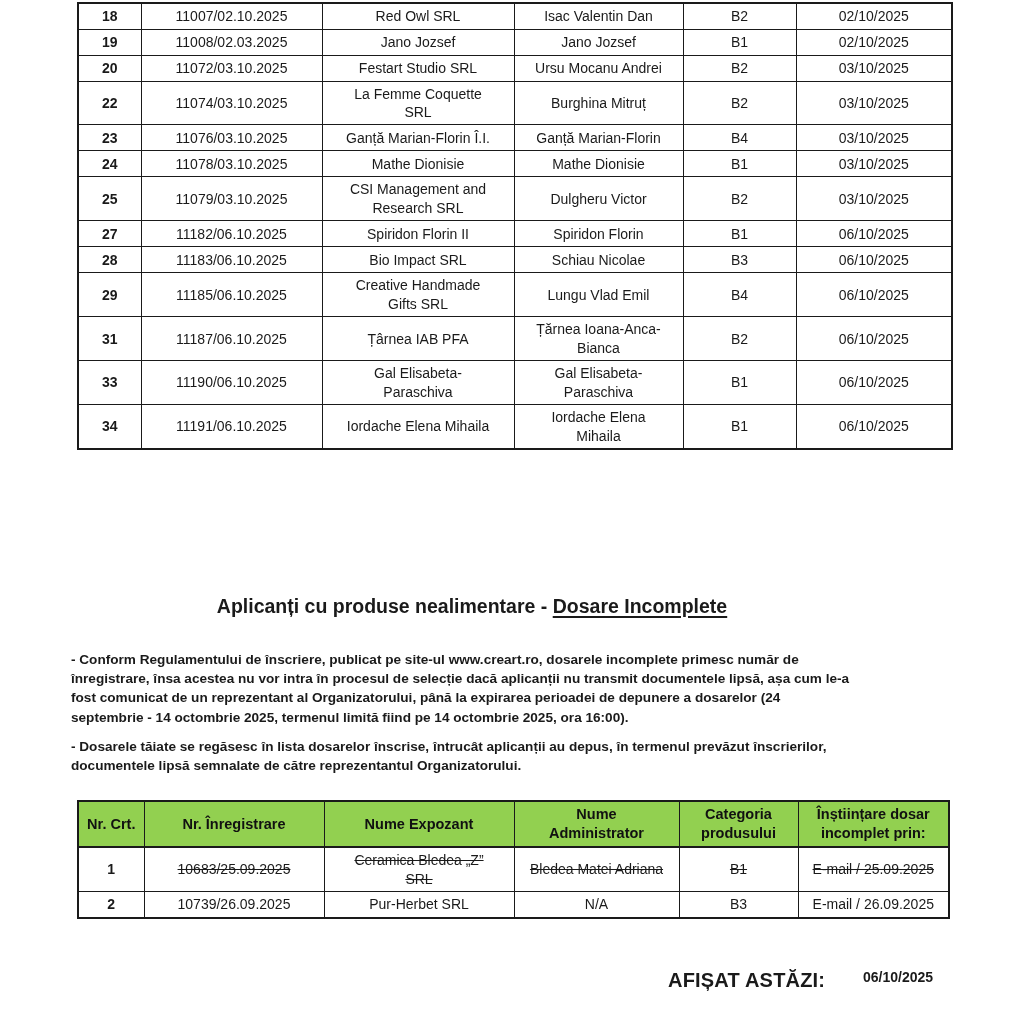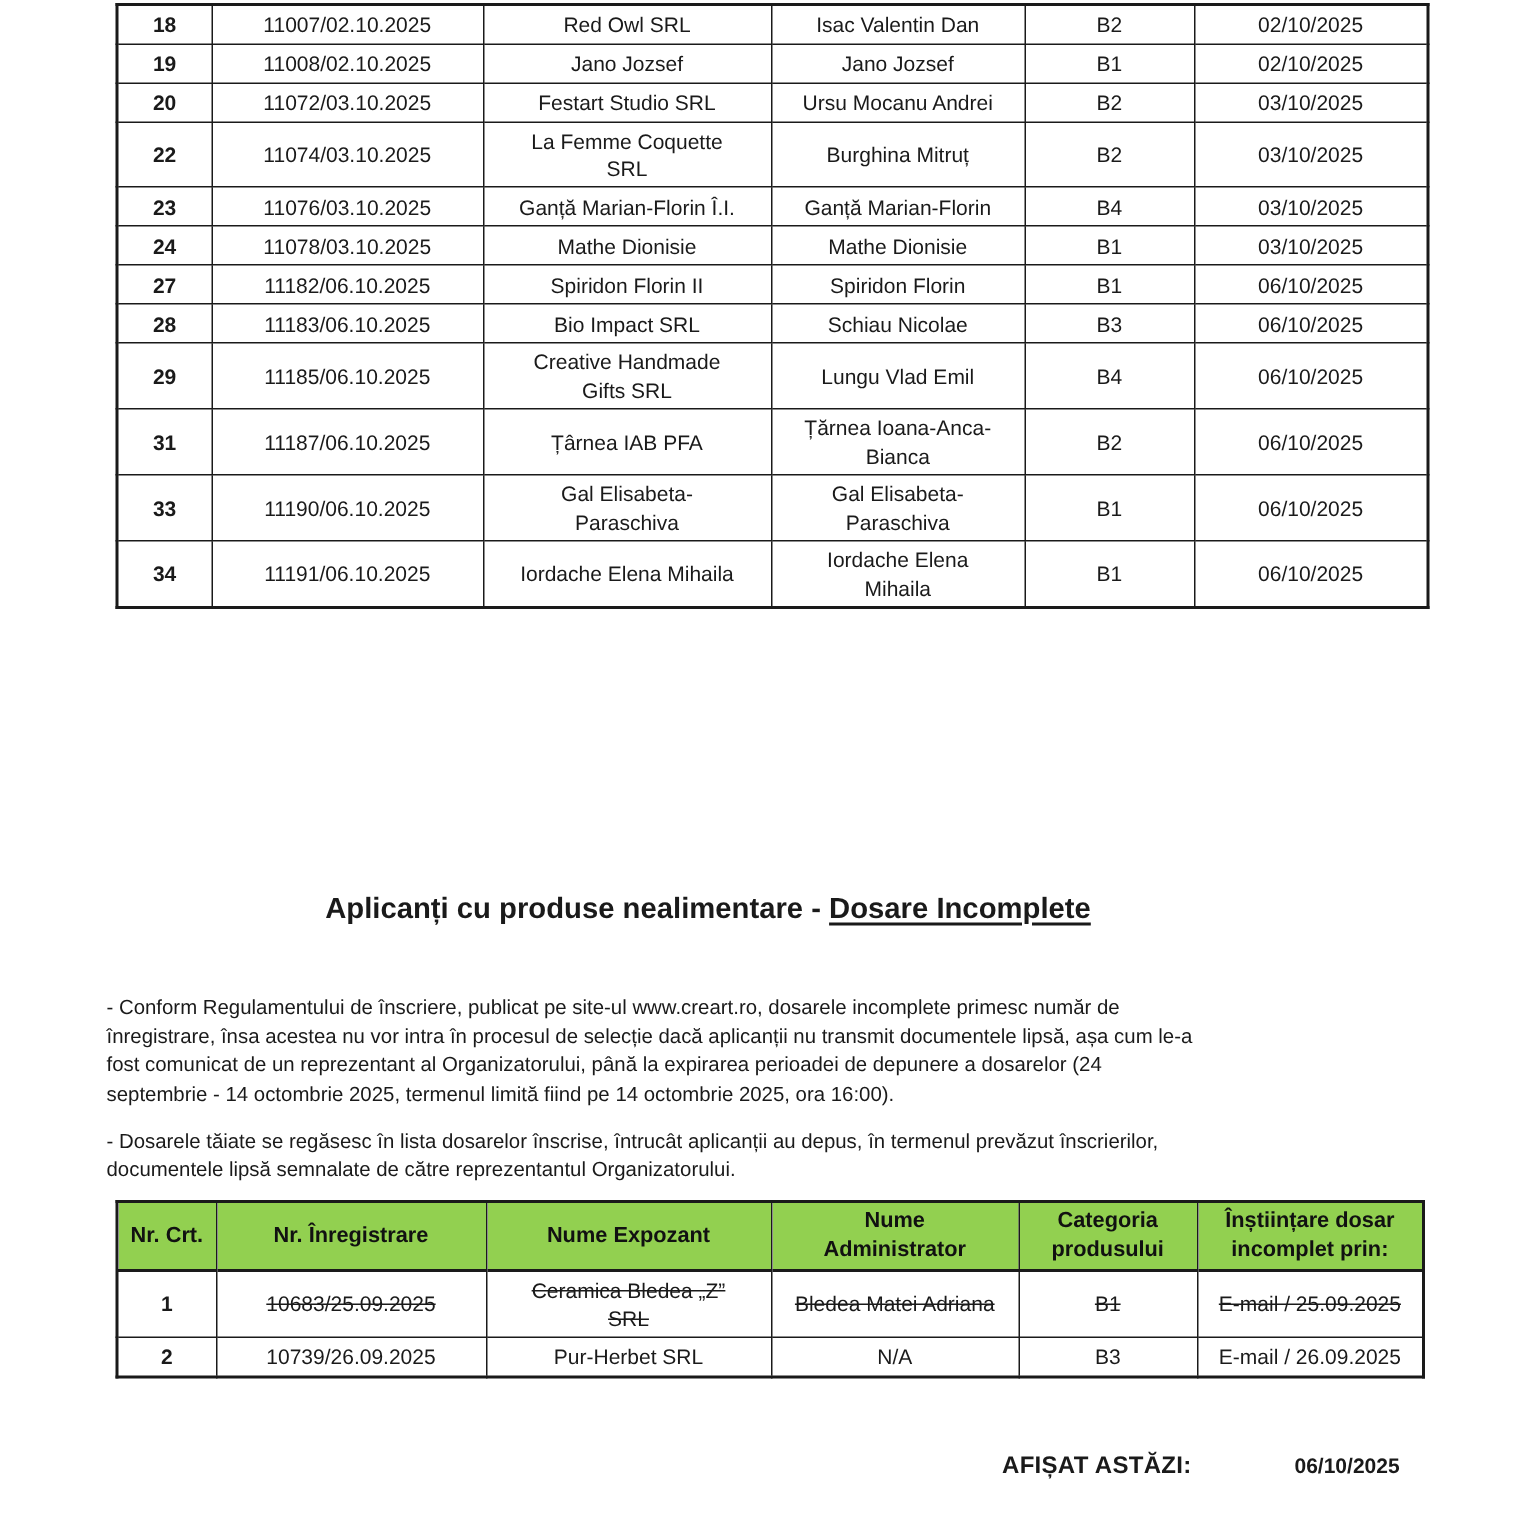--- a/index.html
+++ b/index.html
@@ -51,41 +51,42 @@
   }
 
   
   .notes {
     position: absolute;
     left: 71px; top: 650px; width: 905px;
     font-size: 13.6px;
     line-height: 19.2px;
   }
   .notes p {
-    margin: 12px 0 10px 0;
+    margin: 0 0 10px 0;
     white-space: pre-line;
+    font-weight: bold;
   }
 
   
   #table2 { left: 77px; top: 800px; width: 871px; }
   #table2 thead tr { height: 45px; }
   #table2 thead th {
     background: #92d050;
     font-weight: bold;
     color: #111;
     font-size: 14.5px;
     border-bottom: 2px solid #1a1a1a;
   }
   #table2 tbody tr:first-child { height: 44px; }
 
   
   .footer-label {
     position: absolute;
     left: 668px; top: 969px;
-    font-size: 16px; font-weight: bold;
+    font-size: 20px; font-weight: bold;
     letter-spacing: 0.2px;
   }
   .footer-date {
     position: absolute;
     left: 863px; top: 969px;
     font-size: 14px; font-weight: bold;
   }
 </style>
 </head>
 <body>
@@ -105,21 +106,21 @@
         <tr>
           <td class="b">18</td>
           <td>11007/02.10.2025</td>
           <td>Red Owl SRL</td>
           <td>Isac Valentin Dan</td>
           <td>B2</td>
           <td>02/10/2025</td>
         </tr>
         <tr>
           <td class="b">19</td>
-          <td>11008/02.10.2025</td>
+          <td>11008/02.03.2025</td>
           <td>Jano Jozsef</td>
           <td>Jano Jozsef</td>
           <td>B1</td>
           <td>02/10/2025</td>
         </tr>
         <tr>
           <td class="b">20</td>
           <td>11072/03.10.2025</td>
           <td>Festart Studio SRL</td>
           <td>Ursu Mocanu Andrei</td>
@@ -142,20 +143,29 @@
           <td>Ganță Marian-Florin</td>
           <td>B4</td>
           <td>03/10/2025</td>
         </tr>
         <tr>
           <td class="b">24</td>
           <td>11078/03.10.2025</td>
           <td>Mathe Dionisie</td>
           <td>Mathe Dionisie</td>
           <td>B1</td>
+          <td>03/10/2025</td>
+        </tr>
+        <tr>
+          <td class="b">25</td>
+          <td>11079/03.10.2025</td>
+          <td>CSI Management and
+Research SRL</td>
+          <td>Dulgheru Victor</td>
+          <td>B2</td>
           <td>03/10/2025</td>
         </tr>
         <tr>
           <td class="b">27</td>
           <td>11182/06.10.2025</td>
           <td>Spiridon Florin II</td>
           <td>Spiridon Florin</td>
           <td>B1</td>
           <td>06/10/2025</td>
         </tr>

